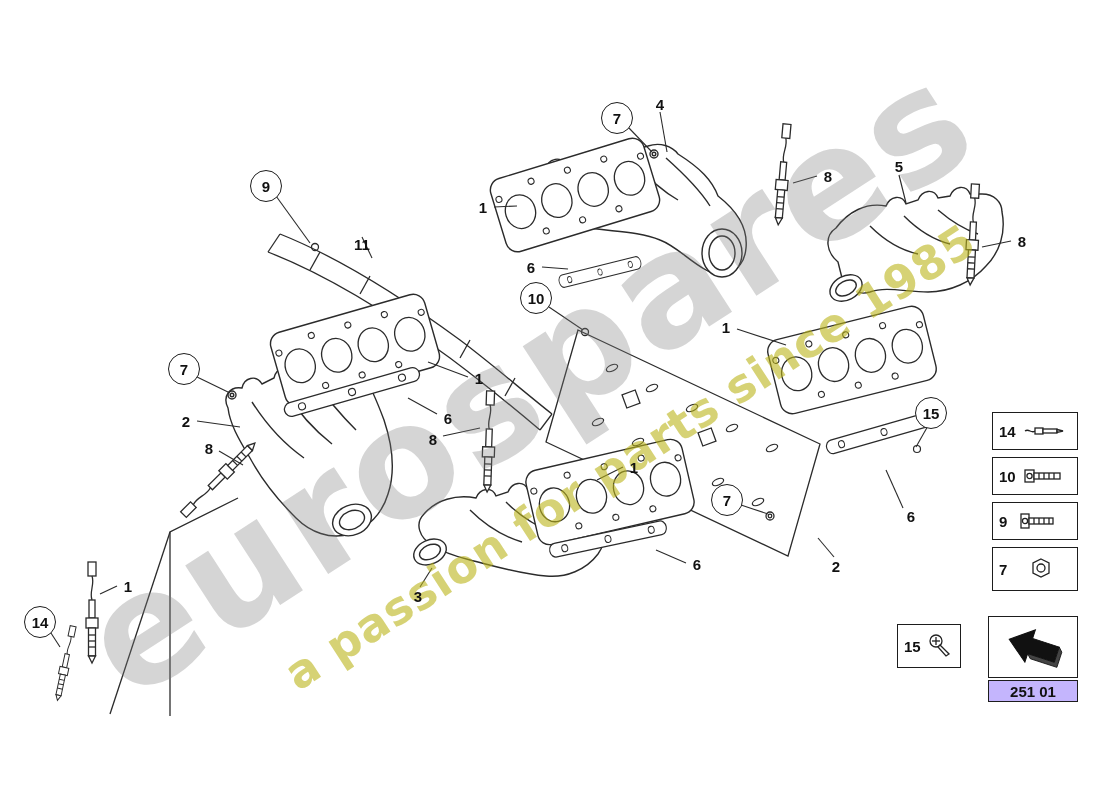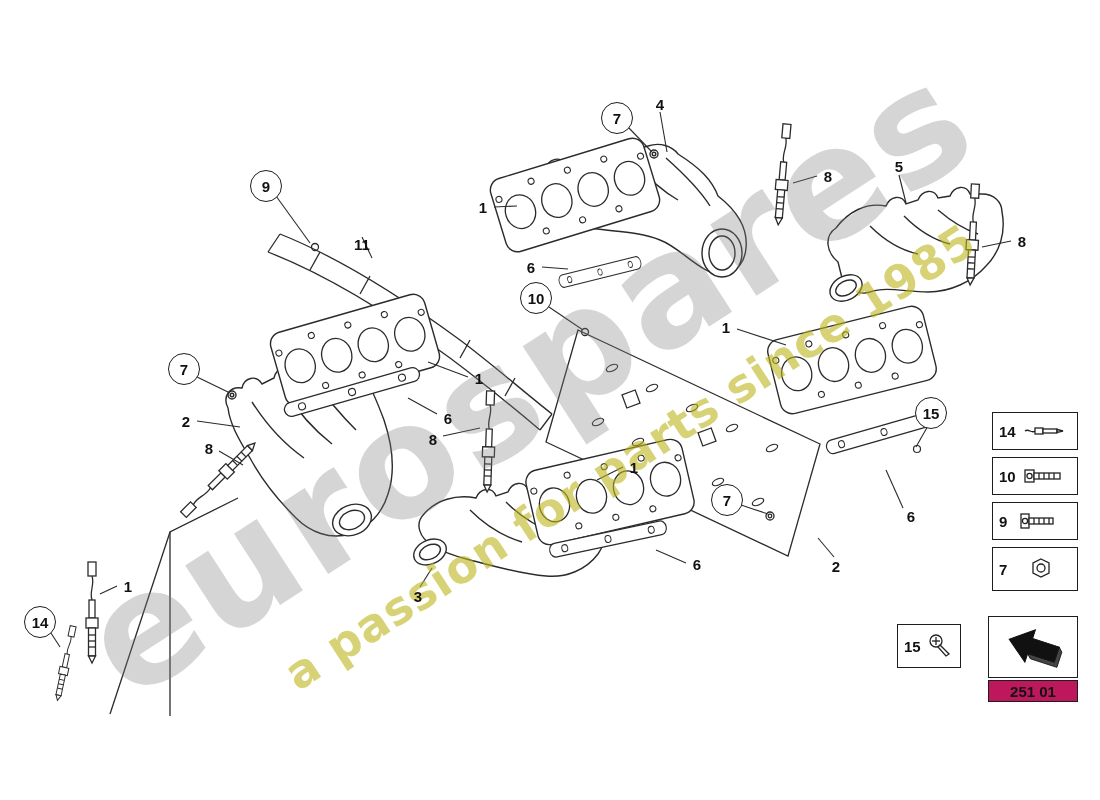--- a/index.html
+++ b/index.html
@@ -14,21 +14,21 @@
           letter-spacing:1px;color:rgba(186,180,25,0.60);transform:rotate(-33deg);
           font-family:"DejaVu Sans",sans-serif;}
   .callout{position:absolute;z-index:5;transform:translate(-50%,-50%);
            font-size:15px;font-weight:700;color:#111;line-height:1;}
   .callout.circled{width:30px;height:30px;border:1.6px solid #1d1d1d;border-radius:50%;
                    background:#fff;display:flex;align-items:center;justify-content:center;}
   .lg-box{position:absolute;z-index:5;background:#fff;border:1.6px solid #1d1d1d;
           display:flex;align-items:center;box-sizing:border-box;padding:0 6px;}
   .lg-label{font-size:15px;font-weight:700;color:#111;margin-right:4px;}
   .lg-icon{flex:1;display:flex;justify-content:center;align-items:center;}
-  #code-box{position:absolute;z-index:5;background:#be185d;border:1.6px solid #1d1d1d;
+  #code-box{position:absolute;z-index:5;background:#c4b5fd;border:1.6px solid #1d1d1d;
             display:flex;align-items:center;justify-content:center;
             font-size:15px;font-weight:700;color:#111;box-sizing:border-box;}
 </style>
 </head>
 <body>
 
 <div id="stage">
 
   <svg id="artwork" width="1100" height="800" viewBox="0 0 1100 800">
     <defs>

